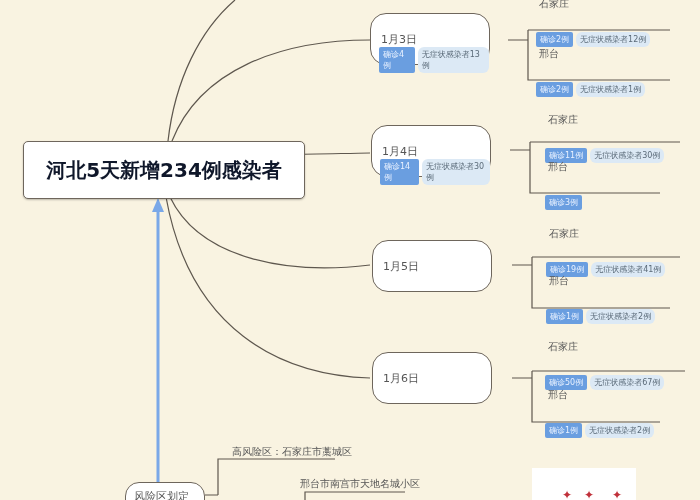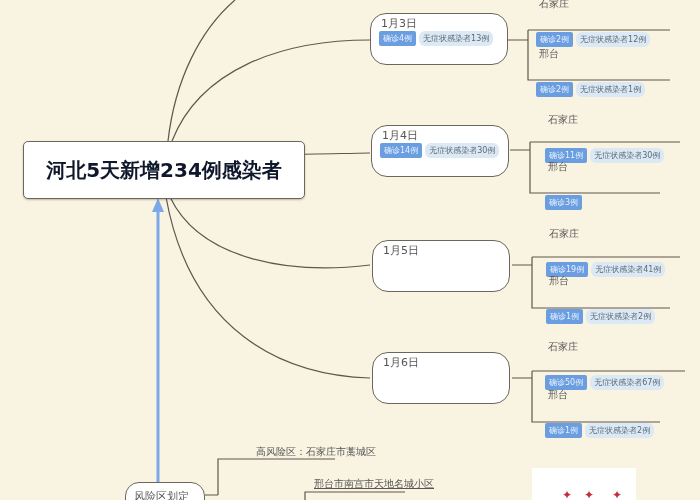--- a/index.html
+++ b/index.html
@@ -2,22 +2,22 @@
 <html><head>
 <meta charset="utf-8">
 <style>
   html, body { margin:0; padding:0; }
   body { width:700px; height:500px; overflow:hidden; background:#f9f3e1; position:relative;
          font-family:"DejaVu Sans","Liberation Sans",sans-serif; color:#4a4540; }
   svg.links { position:absolute; left:0; top:0; width:700px; height:500px; }
   .root { position:absolute; left:23px; top:141px; width:280px; height:56px; background:#fff;
           border:1.5px solid #6e665c; border-radius:5px; box-shadow:0 1px 2px rgba(0,0,0,.25);
           display:flex; align-items:center; justify-content:center; font-size:20px; font-weight:bold; color:#0f172a; }
-  .day { position:absolute; width:138px; height:52px; background:#fff; border:1.5px solid #6e665c;
-         border-radius:16px; box-sizing:border-box; padding:2px 0 0 8px; }
+  .day { position:absolute; width:120px; height:52px; background:#fff; border:1.5px solid #6e665c;
+         border-radius:16px; box-sizing:border-box; padding:18px 0 0 8px; }
   .day .title { font-size:11px; color:#555; margin-left:2px; }
   .tags { display:flex; gap:3px; margin-top:0; align-items:center; }
   .tag-blue { background:#6a9ee0; color:#e8f1ff; font-size:8px; padding:2px 4px; border-radius:2px; }
   .tag-light { background:#dce9f5; color:#5a6a78; font-size:8px; padding:2px 4px; border-radius:6px; }
   .city { position:absolute; }
   .city .name { font-size:10px; color:#555; margin-left:3px; }
   .city .tags { margin-top:21px; }
   .leaf { position:absolute; font-size:10px; color:#555; }
   .risk { position:absolute; left:125px; top:482px; width:80px; height:40px; background:#fff;
           border:1.5px solid #6e665c; border-radius:14px; box-sizing:border-box; padding:6px 0 0 8px;
@@ -124,21 +124,21 @@
   </div>
 </div>
 <div class="city" style="left:545px;top:388px;">
   <div class="name">邢台</div>
   <div class="tags">
     <span class="tag-blue">确诊1例</span>
     <span class="tag-light">无症状感染者2例</span>
   </div>
 </div>
 
-<div class="leaf" style="left:232px;top:445px;margin-left:24px;">高风险区：石家庄市藁城区</div>
-<div class="leaf" style="left:314px;top:477px;text-decoration:underline;">邢台市南宫市天地名城小区</div>
+<div class="leaf" style="left:232px;top:445px;">高风险区：石家庄市藁城区</div>
+<div class="leaf" style="left:300px;top:477px;">邢台市南宫市天地名城小区</div>
 <div class="risk">风险区划定</div>
 
 <div class="thumb">
   <span style="left:30px;">✦</span>
   <span style="left:52px;">✦</span>
   <span style="left:80px;">✦</span>
 </div>
 
 </body></html>

